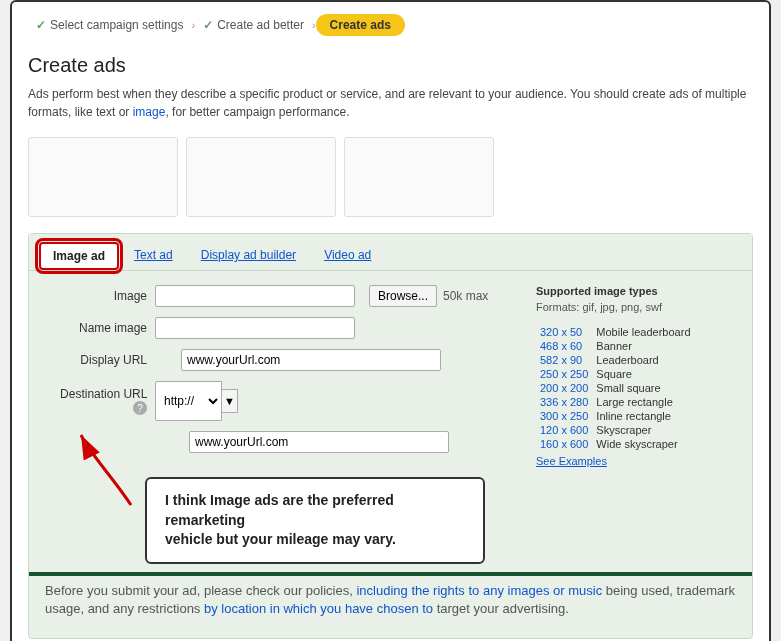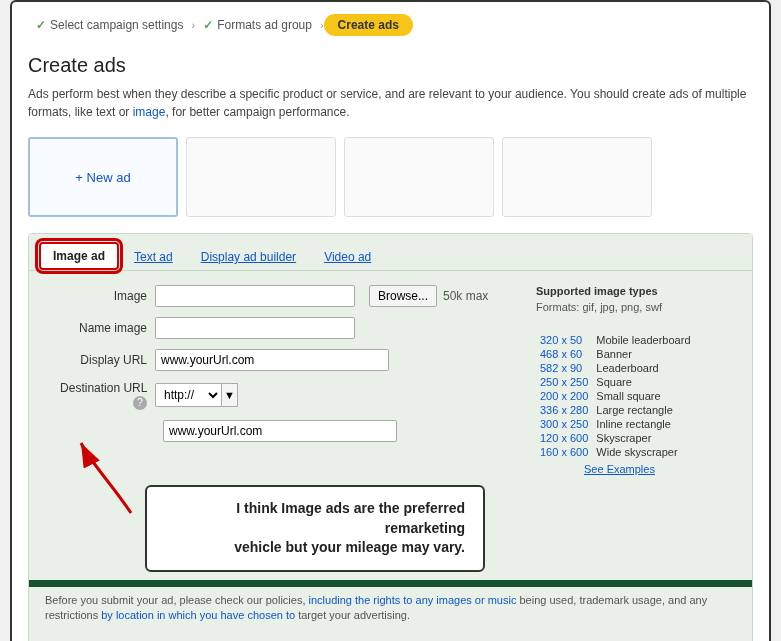--- a/index.html
+++ b/index.html
@@ -96,21 +96,21 @@
     .ad-panel {
       background: #e8f0e8;
       border: 1px solid #c8d8c8;
       border-radius: 4px;
       padding: 0 0 14px 0;
     }
 
     
     .ad-tabs {
       display: flex;
-      align-items: flex-end;
+      align-items: flex-start;
       gap: 0;
       padding: 8px 10px 0;
       background: #e8f0e8;
       border-bottom: 1px solid #c8d8c8;
       margin-bottom: 14px;
     }
     .ad-tab {
       padding: 5px 12px;
       font-size: 12px;
       cursor: pointer;
@@ -155,21 +155,21 @@
       flex-shrink: 0;
     }
     .form-input {
       border: 1px solid #aaa;
       border-radius: 2px;
       padding: 3px 5px;
       font-size: 12px;
       width: 200px;
       background: #fff;
     }
-    .form-input.wide { width: 234px; }
+    .form-input.wide { width: 260px; margin-left: 26px; }
     .browse-btn {
       margin-left: 14px;
       padding: 3px 8px;
       font-size: 12px;
       background: #f5f5f5;
       border: 1px solid #aaa;
       border-radius: 2px;
       cursor: pointer;
     }
     .max-label {
@@ -181,21 +181,21 @@
       display: flex;
       align-items: center;
       gap: 0;
     }
     .dest-protocol {
       border: 1px solid #aaa;
       border-radius: 2px 0 0 2px;
       padding: 3px 4px;
       font-size: 12px;
       background: #fff;
-      height: 24px;
+      height: 40px;
     }
     .help-icon {
       display: inline-flex;
       width: 14px;
       height: 14px;
       background: #aaa;
       border-radius: 50%;
       color: #fff;
       font-size: 10px;
       align-items: center;
@@ -214,70 +214,69 @@
       font-size: 11px;
       color: #333;
       min-width: 200px;
     }
     .image-types .header {
       font-weight: bold;
       margin-bottom: 4px;
     }
     .image-types .formats {
       color: #555;
-      margin-bottom: 20px;
+      margin-bottom: 12px;
     }
     .image-types table { border-collapse: collapse; }
     .image-types td {
       padding: 1px 4px;
       vertical-align: top;
     }
     .image-types td:first-child {
       color: #1155cc;
       white-space: nowrap;
       margin-top: 20px;
     }
     .image-types .see-examples {
       color: #1155cc;
       text-decoration: underline;
       cursor: pointer;
       margin-top: 4px;
       display: block;
-      margin-left: 48px;
     }
 
     
     .annotation-wrapper {
       position: relative;
       margin: 4px 16px 8px;
     }
     .speech-bubble {
       background: #fff;
       border: 2px solid #333;
       border-radius: 6px;
       padding: 12px 18px;
       font-size: 14px;
       font-weight: bold;
-      text-align: right;
+      text-align: left;
       color: #222;
       line-height: 1.4;
       max-width: 340px;
       margin-left: 100px;
       margin-top: 10px;
     }
 
     
     .bottom-notice {
-      font-size: 11px;
+      font-size: 13px;
       color: #555;
       padding: 6px 16px;
       background: #e8f0e8;
       line-height: 1.4;
       margin-top: 6px;
-      border-top: 7px solid #14532d;
+      border-top: 4px solid #14532d;
     }
 
     
     .action-buttons {
       display: flex;
       gap: 8px;
       margin-top: 14px;
       padding-left: 2px;
     }
     .btn {
@@ -296,38 +295,35 @@
 <div class="page-container">
 
   <div class="breadcrumb">
     <div class="breadcrumb-item">
       <span class="check">✓</span>
       <span>Select campaign settings</span>
     </div>
     <span class="breadcrumb-sep">›</span>
     <div class="breadcrumb-item">
       <span class="check">✓</span>
-      <span>Formats ad group</span>
+      <span>Create ad better</span>
     </div>
     <span class="breadcrumb-sep">›</span>
     <div class="breadcrumb-item active">
       <span>Create ads</span>
     </div>
   </div>
 
   <h1 class="page-title">Create ads</h1>
   <p class="page-desc">
     Ads perform best when they describe a specific product or service, and are relevant to your audience. You should
     create ads of multiple formats, like text or <a>image</a>, for better campaign performance.
   </p>
 
   <div class="ad-slots">
-    <div class="ad-slot new-ad">
-      <span>+ New ad</span>
-    </div>
     <div class="ad-slot empty"></div>
     <div class="ad-slot empty"></div>
     <div class="ad-slot empty"></div>
   </div>
 
   <div class="ad-panel">
 
     <div class="ad-tabs">
       <button class="ad-tab active">Image ad</button>
       <button class="ad-tab">Text ad</button>

